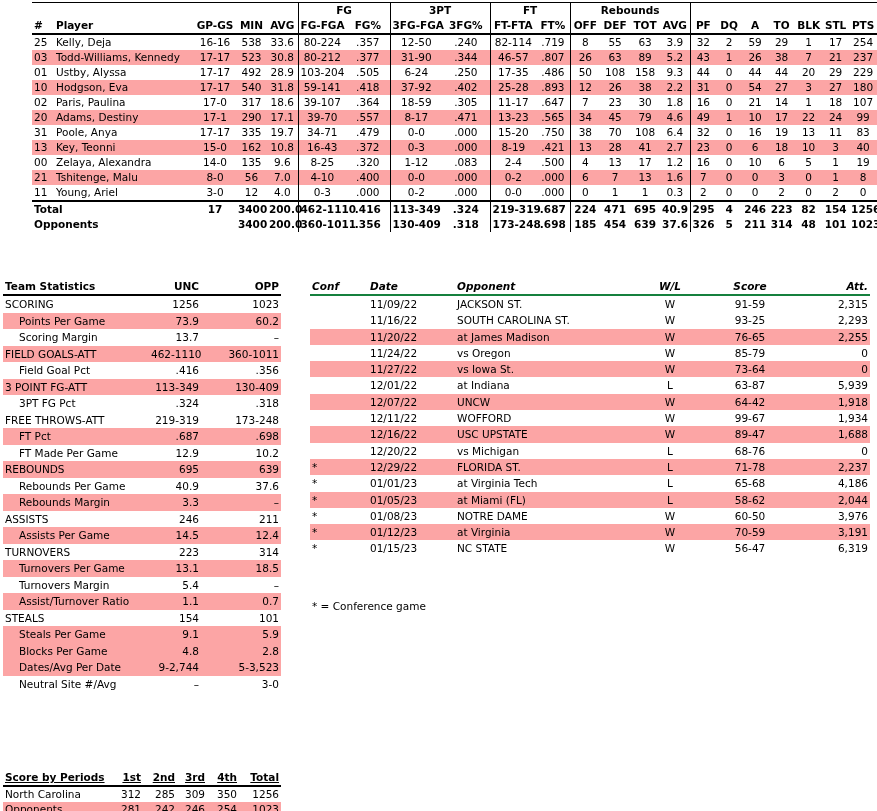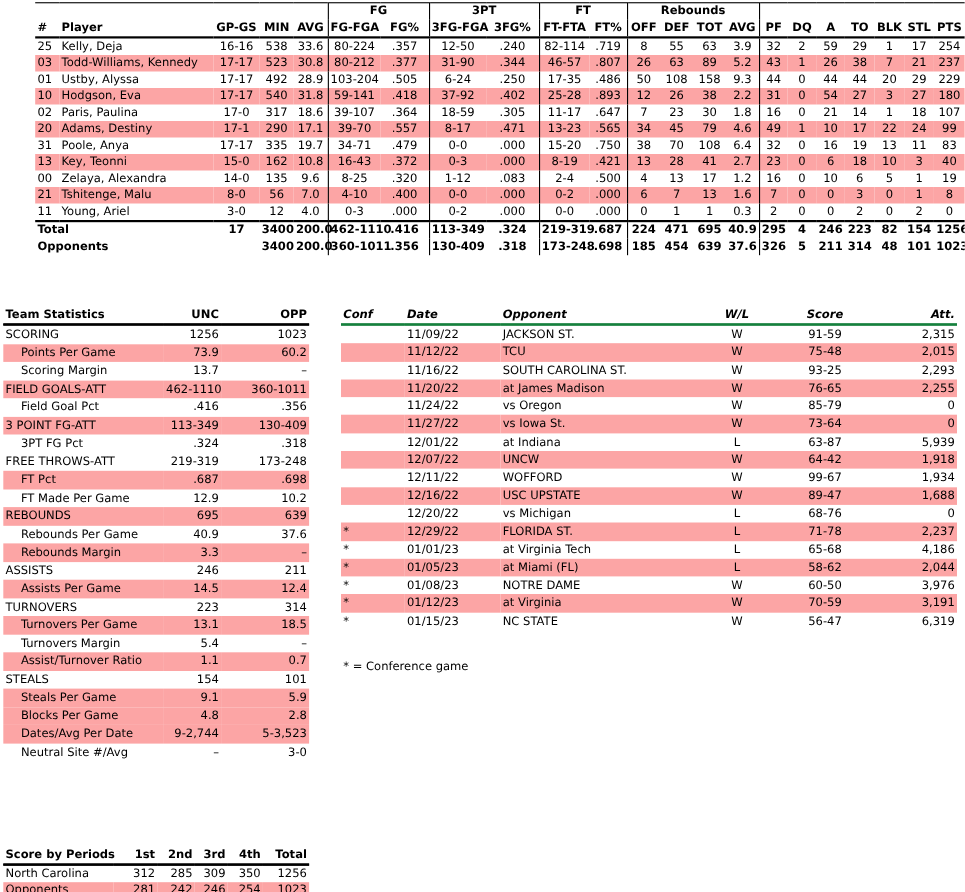--- a/index.html
+++ b/index.html
@@ -29,21 +29,21 @@
   .tstats td{height:16.5px;line-height:16.5px;}
 
   
   .games{position:absolute;left:310px;top:279px;width:560px;}
   .games th{border-bottom:2px solid #15803d;font-weight:bold;height:15px;line-height:15px;font-style:italic;}
   .games td{height:16.3px;line-height:16.3px;}
   .footnote{position:absolute;left:312px;top:600px;}
 
   
   .periods{position:absolute;left:3px;top:770px;width:278px;}
-  .periods th{border-bottom:2px solid #000;font-weight:bold;height:15px;line-height:15px;}
+  .periods th{border-bottom:2px solid #000;font-weight:bold;height:15px;line-height:15px;text-decoration:underline;}
   .periods td{height:15px;line-height:15px;}
 </style>
 </head>
 <body>
 
 <table class="ptable">
   <colgroup>
     <col style="width:22px">
       <col style="width:140px">
       <col style="width:42px">
@@ -588,28 +588,20 @@
   </thead>
   <tbody>
       <tr>
         <td class="left"></td>
         <td class="left">11/09/22</td>
         <td class="left">JACKSON ST.</td>
         <td class="ctr">W</td>
         <td class="ctr">91-59</td>
         <td class="rt">2,315</td>
       </tr>
-      <tr class="stripe">
-        <td class="left"></td>
-        <td class="left">11/12/22</td>
-        <td class="left">TCU</td>
-        <td class="ctr">W</td>
-        <td class="ctr">75-48</td>
-        <td class="rt">2,015</td>
-      </tr>
       <tr>
         <td class="left"></td>
         <td class="left">11/16/22</td>
         <td class="left">SOUTH CAROLINA ST.</td>
         <td class="ctr">W</td>
         <td class="ctr">93-25</td>
         <td class="rt">2,293</td>
       </tr>
       <tr class="stripe">
         <td class="left"></td>

